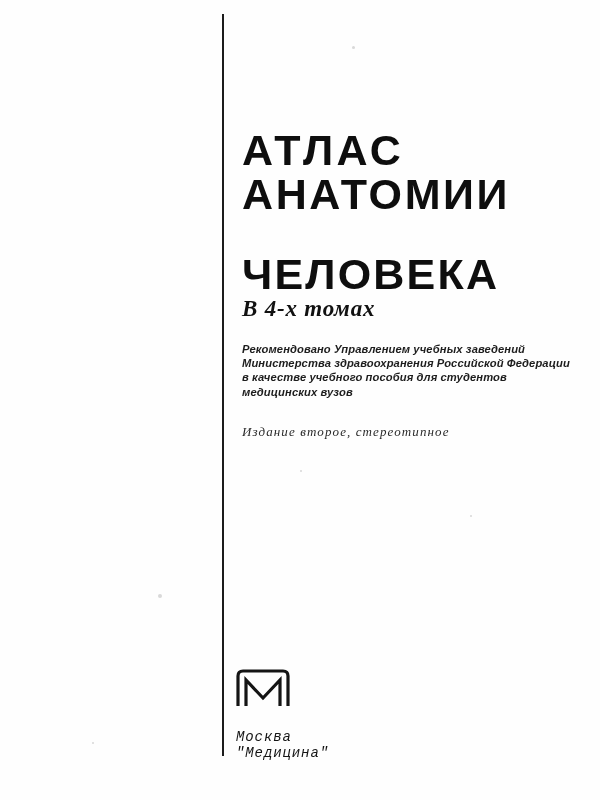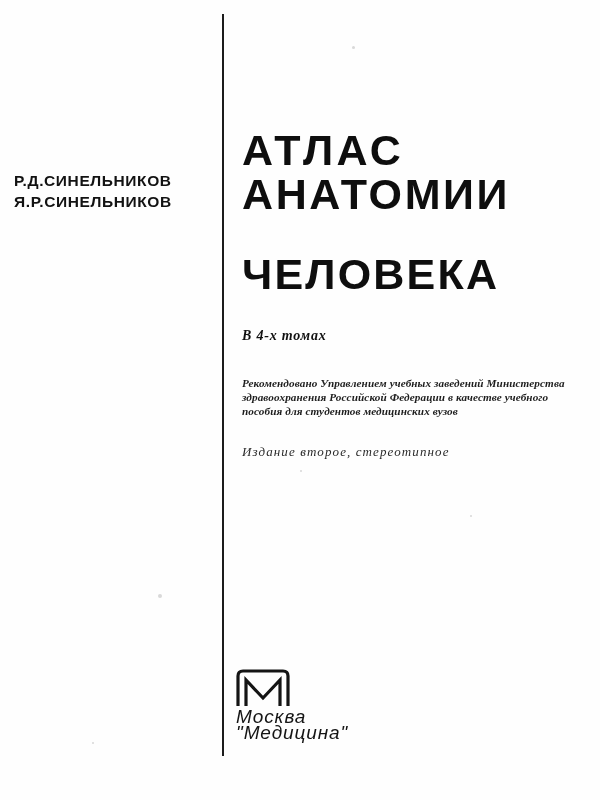--- a/index.html
+++ b/index.html
@@ -68,32 +68,32 @@
     font-size: 43px;
     line-height: 44px;
     letter-spacing: 3.4px;
     color: #0e0e0e;
     white-space: nowrap;
   }
   .title-line.l2 { letter-spacing: 2.6px; }
   .title-line.l3 { letter-spacing: 2.2px; margin-top: 36px; }
 
   .volumes {
-    margin-top: 32px;
+    margin-top: 0;
     font-family: "Liberation Serif", serif;
     font-style: italic;
     font-weight: 700;
-    font-size: 14px;
+    font-size: 23px;
     letter-spacing: 0.8px;
     color: #111;
   }
 
   .approval {
-    margin-top: 32px;
-    font-family: Liberation Serif, serif;
+    margin-top: 20px;
+    font-family: Liberation Sans, sans-serif;
     font-style: italic;
     font-weight: 700;
     font-size: 11.2px;
     line-height: 14.2px;
     letter-spacing: 0.1px;
     color: #1d1d1d;
     width: 330px;
   }
 
   .edition {
@@ -113,47 +113,43 @@
     width: 240px;
   }
   .logo {
     width: 58px;
     height: 40px;
     position: relative;
   }
   .logo svg { display: block; }
 
   .imprint-lines {
-    margin-top: 1px;
+    margin-top: 21px;
     margin-left: 2px;
-    font-family: Liberation Sans, sans-serif;
+    font-family: Liberation Mono, monospace;
     font-style: italic;
-    font-size: 19px;
+    font-size: 14px;
     line-height: 16px;
     letter-spacing: 0.9px;
     color: #151515;
   }
 </style>
 </head>
 <body>
 
 <div class="page">
 
   <div class="speck" style="left:352px;top:46px;width:3px;height:3px;"></div>
   <div class="speck" style="left:158px;top:594px;width:4px;height:4px;"></div>
   <div class="speck" style="left:92px;top:742px;width:2px;height:2px;"></div>
   <div class="speck" style="left:470px;top:515px;width:2px;height:2px;"></div>
   <div class="speck" style="left:300px;top:470px;width:2px;height:2px;"></div>
 
   <div class="divider"></div>
 
-  <div class="authors">
-    <div>Р.Д.СИНЕЛЬНИКОВ</div>
-    <div>Я.Р.СИНЕЛЬНИКОВ</div>
-  </div>
 
   <div class="titleblock">
     <div class="title-line l1">АТЛАС</div>
     <div class="title-line l2">АНАТОМИИ</div>
     <div class="title-line l3">ЧЕЛОВЕКА</div>
 
     <div class="volumes">В 4-х томах</div>
 
     <div class="approval">Рекомендовано Управлением учебных заведений Министерства здравоохранения Российской Федерации в качестве учебного пособия для студентов медицинских вузов</div>
 

